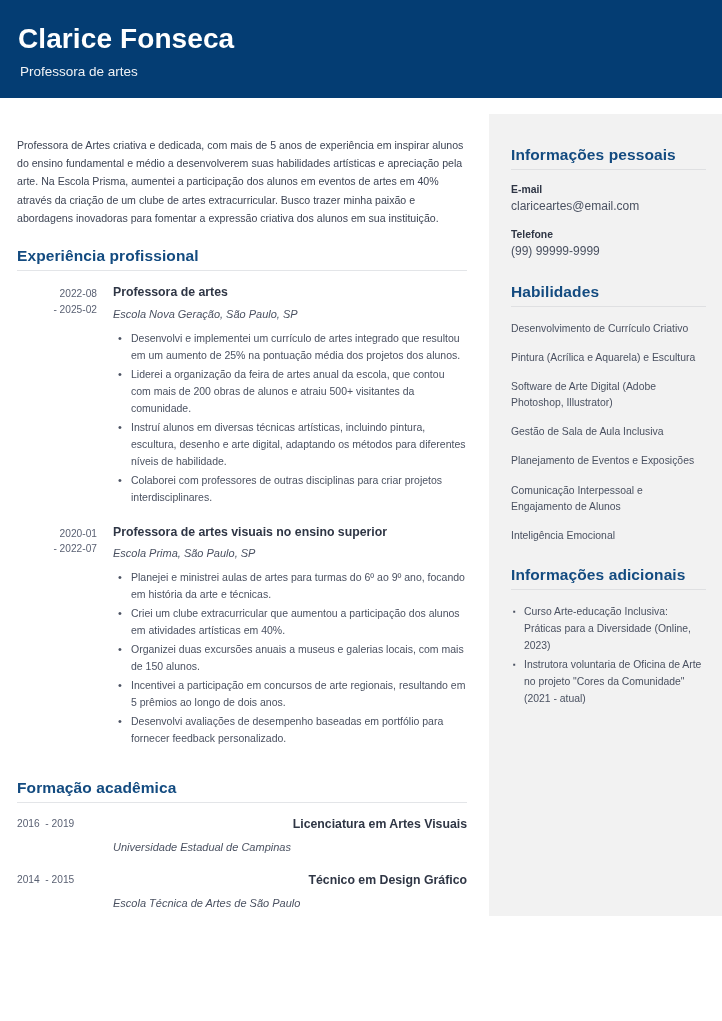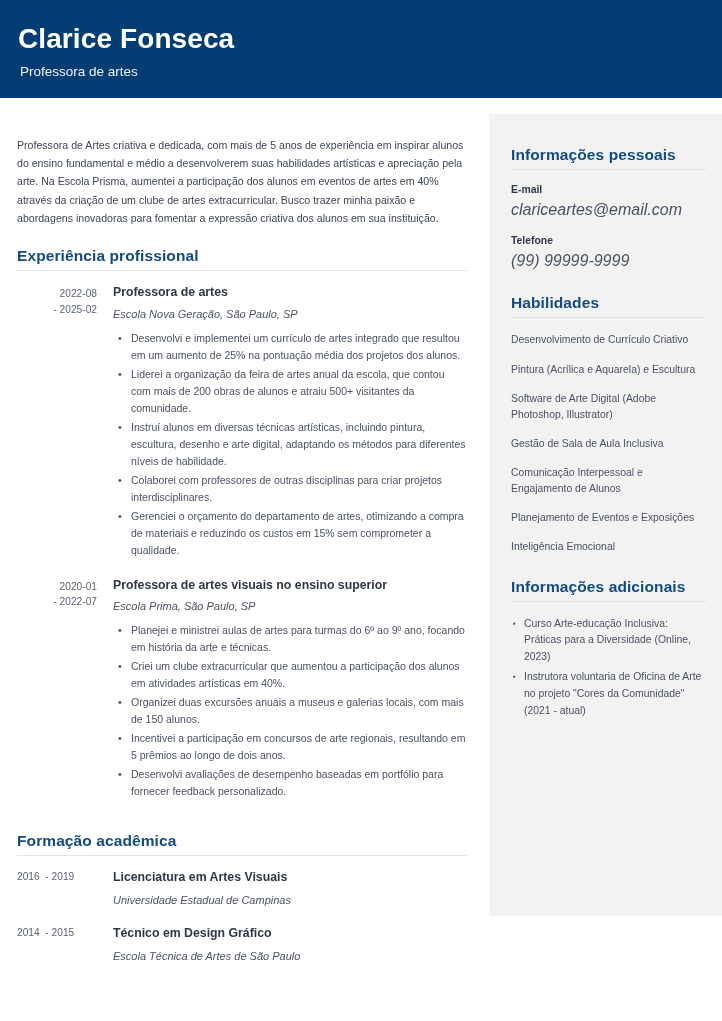--- a/index.html
+++ b/index.html
@@ -158,20 +158,21 @@
     padding-top: 2px;
     white-space: pre;
   }
   .edu-body { flex: 1 1 auto; padding-left: 16px; }
   .edu-title {
     margin: 0;
     font-size: 12.3px;
     font-weight: bold;
     color: #2f3645;
     line-height: 1.35;
+    text-align: right;
   }
   .edu-org {
     margin: 7px 0 0 0;
     font-size: 11px;
     font-style: italic;
     color: #4a5161;
     line-height: 1.35;
   }
 
   .section-gap { height: 14px; }
@@ -192,24 +193,23 @@
   }
   .contact-block { margin-bottom: 14px; }
   .contact-label {
     margin: 0 0 3px 0;
     font-size: 10.4px;
     font-weight: bold;
     color: #2f3645;
   }
   .contact-value {
     margin: 0;
-    font-size: 16px;
+    font-size: 12px;
     color: #4a5161;
     line-height: 1.45;
-    font-style: italic;
   }
   .skill-item {
     font-size: 10.4px;
     line-height: 1.55;
     color: #4a5161;
     margin-bottom: 13px;
   }
   .addl-list {
     margin: 0;
     padding: 0 0 0 13px;
@@ -259,21 +259,20 @@
                 <span class="d-line">- 2025-02</span>
               </div>
               <div class="entry-body">
                 <h3 class="entry-title">Professora de artes</h3>
                 <p class="entry-org">Escola Nova Geração, São Paulo, SP</p>
                 <ul class="bullets">
                   <li>Desenvolvi e implementei um currículo de artes integrado que resultou em um aumento de 25% na pontuação média dos projetos dos alunos.</li>
                   <li>Liderei a organização da feira de artes anual da escola, que contou com mais de 200 obras de alunos e atraiu 500+ visitantes da comunidade.</li>
                   <li>Instruí alunos em diversas técnicas artísticas, incluindo pintura, escultura, desenho e arte digital, adaptando os métodos para diferentes níveis de habilidade.</li>
                   <li>Colaborei com professores de outras disciplinas para criar projetos interdisciplinares.</li>
-                  <li>Gerenciei o orçamento do departamento de artes, otimizando a compra de materiais e reduzindo os custos em 15% sem comprometer a qualidade.</li>
                 </ul>
               </div>
             </div>
             <div class="entry">
               <div class="entry-dates">
                 <span class="d-line">2020-01</span>
                 <span class="d-line">- 2022-07</span>
               </div>
               <div class="entry-body">
                 <h3 class="entry-title">Professora de artes visuais no ensino superior</h3>
@@ -334,22 +333,22 @@
       </div>
 
       <div class="side-section">
         <h2 class="side-title">Habilidades</h2>
         <div class="side-rule"></div>
         <div id="skills-list">
             <div class="skill-item">Desenvolvimento de Currículo Criativo</div>
             <div class="skill-item">Pintura (Acrílica e Aquarela) e Escultura</div>
             <div class="skill-item">Software de Arte Digital (Adobe Photoshop, Illustrator)</div>
             <div class="skill-item">Gestão de Sala de Aula Inclusiva</div>
+            <div class="skill-item">Planejamento de Eventos e Exposições</div>
             <div class="skill-item">Comunicação Interpessoal e Engajamento de Alunos</div>
-            <div class="skill-item">Planejamento de Eventos e Exposições</div>
             <div class="skill-item">Inteligência Emocional</div>
           </div>
       </div>
 
       <div class="side-section">
         <h2 class="side-title">Informações adicionais</h2>
         <div class="side-rule"></div>
         <ul class="addl-list" id="additional-list">
             <li>Curso Arte-educação Inclusiva: Práticas para a Diversidade (Online, 2023)</li>
             <li>Instrutora voluntaria de Oficina de Arte no projeto "Cores da Comunidade" (2021 - atual)</li>

